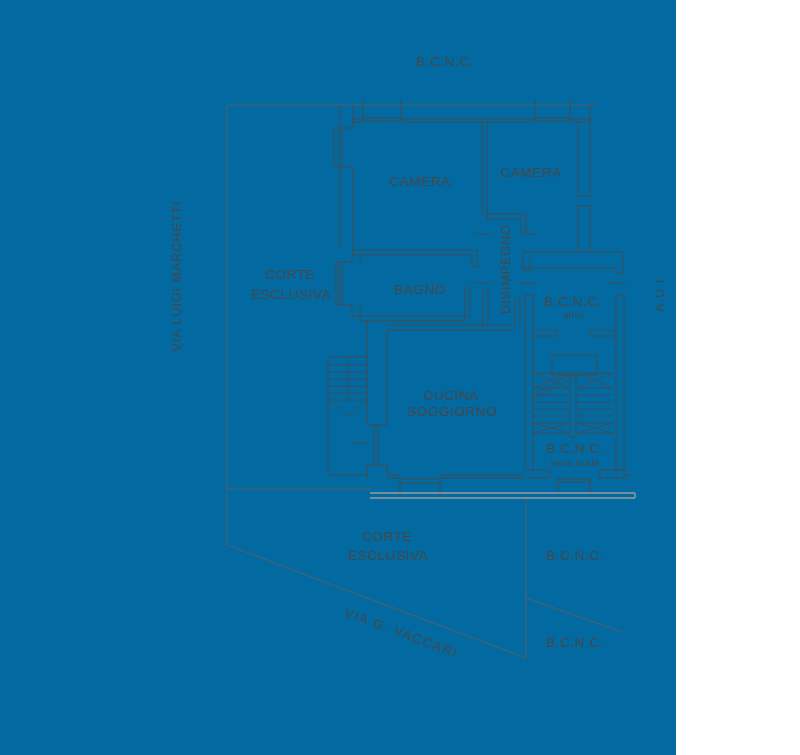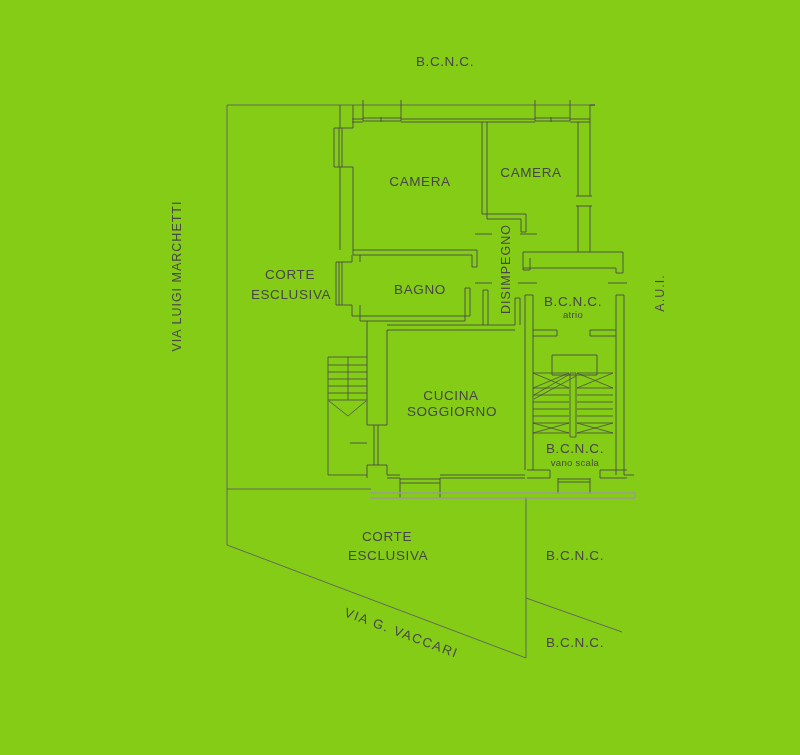--- a/index.html
+++ b/index.html
@@ -1,16 +1,16 @@
 <!DOCTYPE html>
 <html><head>
 <meta charset="utf-8">
 <style>
   html,body{margin:0;padding:0;background:#ffffff;}
-  .page{position:relative;width:800px;height:755px;background:#84cc16;overflow:hidden;
+  .page{position:relative;width:676px;height:755px;background:#0369a1;overflow:hidden;
         font-family:"Liberation Sans", sans-serif;}
   svg{display:block;}
   .lbl{fill:#474747;font-family:"Liberation Sans", sans-serif;letter-spacing:0.6px;}
   .lbl-main{font-size:13.5px;}
   .lbl-sub{font-size:9.5px;letter-spacing:0.3px;}
   .lbl-street{font-size:12.5px;letter-spacing:1px;}
   .lbl-street-diag{font-size:13px;letter-spacing:1.6px;}
   .site{stroke:#5f5f5f;stroke-width:0.9;fill:none;}
   .wall{stroke:#4a4a4a;stroke-width:0.9;fill:none;}
   .stair{stroke:#4a4a4a;stroke-width:0.8;fill:none;}

